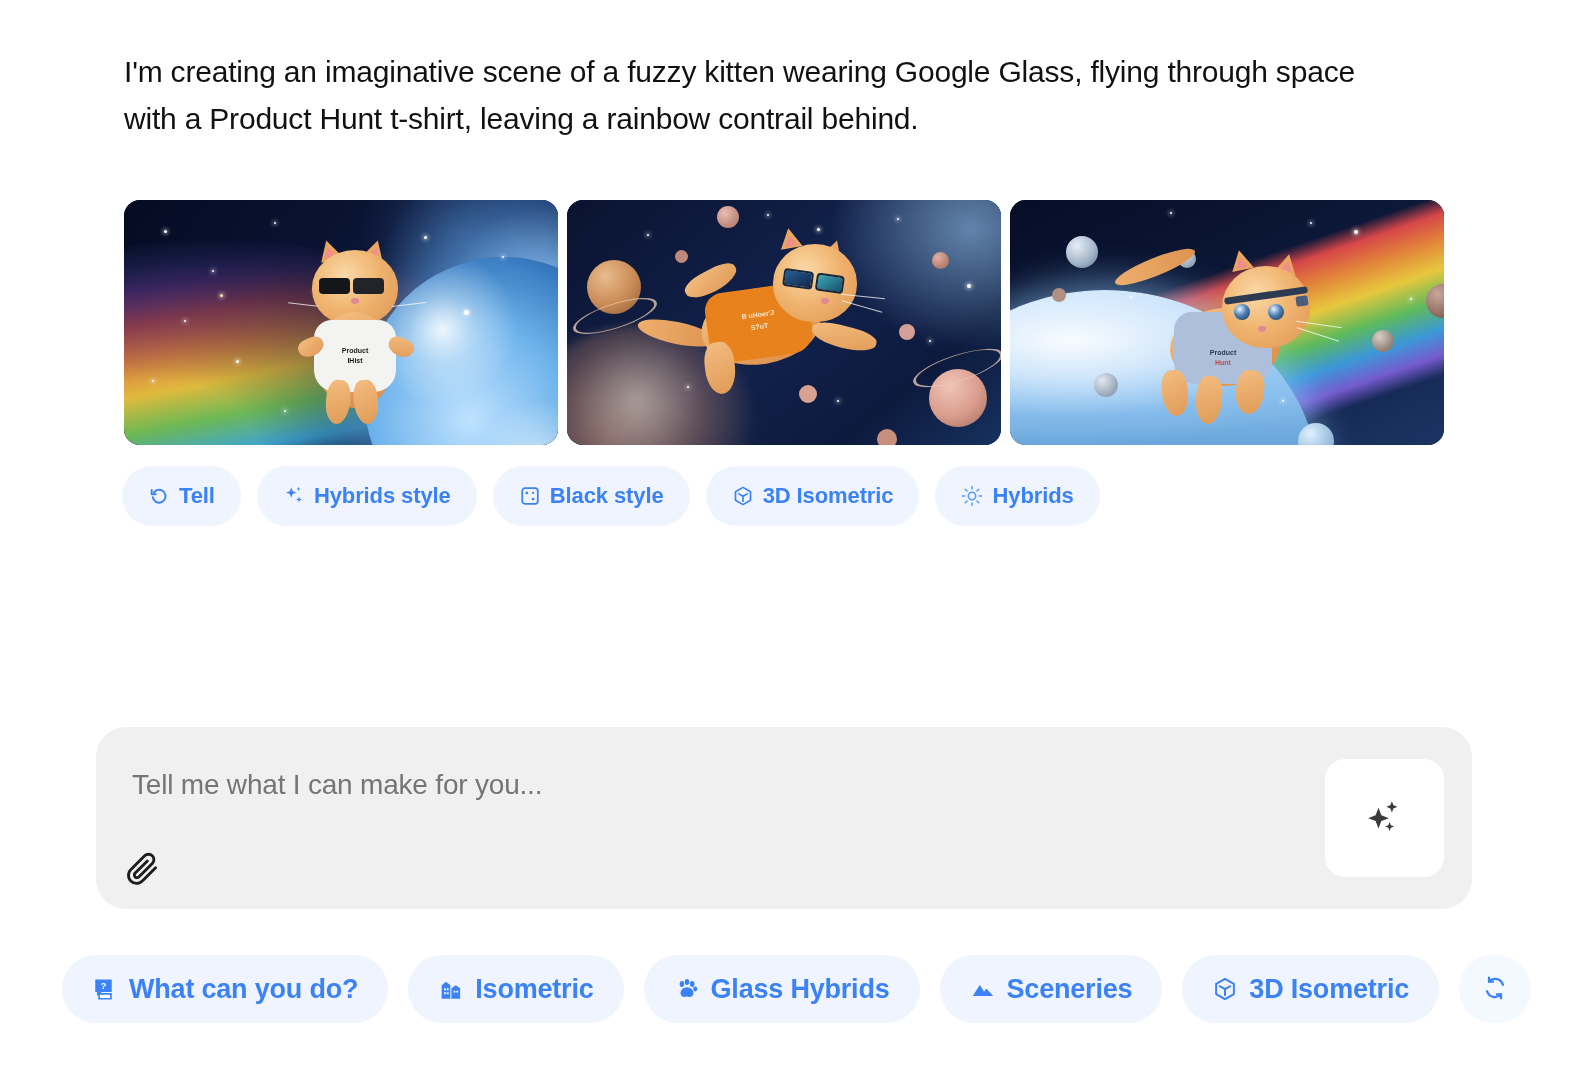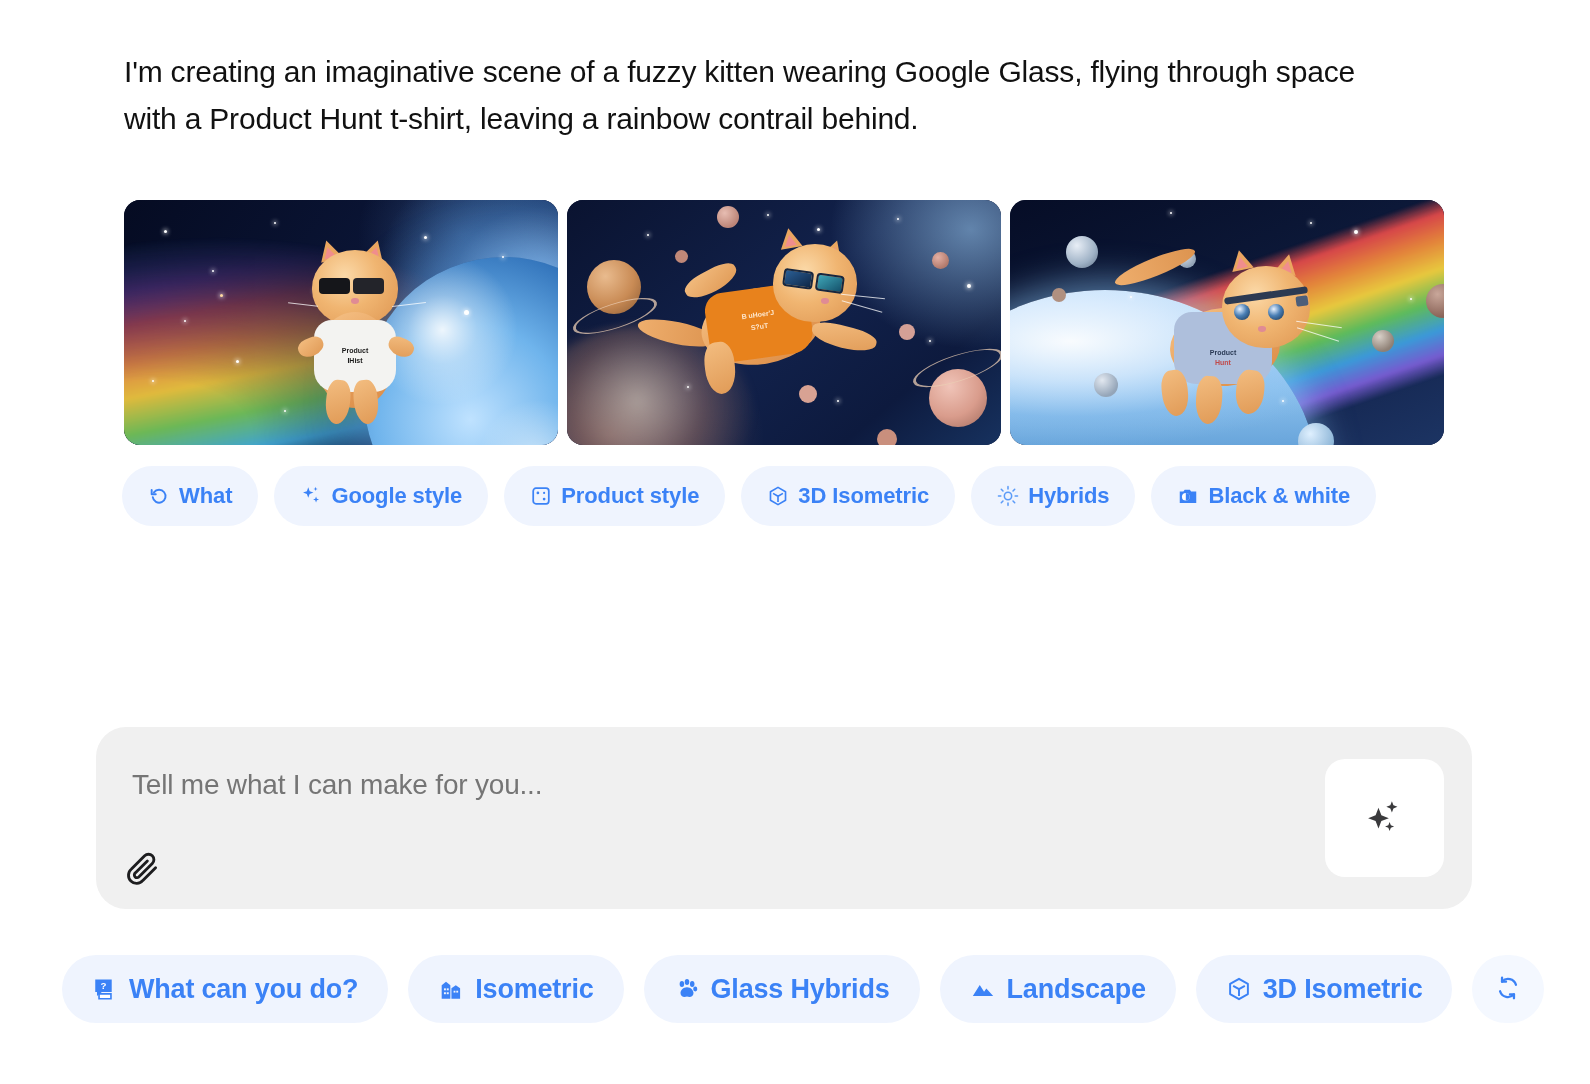--- a/index.html
+++ b/index.html
@@ -563,44 +563,44 @@
 
   <div class="action-row">
 
     <button class="chip">
       <span>
         <svg width="22" height="22" viewBox="0 0 24 24" fill="none" stroke="#3b82f6" stroke-width="2.1" stroke-linecap="round" stroke-linejoin="round">
           <path d="M4 5.5v4.5h4.5"></path>
           <path d="M5.2 13.2a7 7 0 1 0 1.3-5.1"></path>
         </svg>
       </span>
-      <span>What</span>
+      <span>Tell</span>
     </button>
 
     <button class="chip">
       <span>
         <svg width="22" height="22" viewBox="0 0 24 24" fill="#3b82f6">
           <path d="M9 2.5l1.5 4.2L14.7 8.2 10.5 9.7 9 13.9 7.5 9.7 3.3 8.2 7.5 6.7z"></path>
           <path d="M17.5 12.5l.9 2.4 2.4.9-2.4.9-.9 2.4-.9-2.4-2.4-.9 2.4-.9z"></path>
           <path d="M17 2l.6 1.7 1.7.6-1.7.6L17 6.6l-.6-1.7-1.7-.6 1.7-.6z"></path>
         </svg>
       </span>
-      <span>Google style</span>
+      <span>Hybrids style</span>
     </button>
 
     <button class="chip">
       <span>
         <svg width="22" height="22" viewBox="0 0 24 24" fill="none" stroke="#3b82f6" stroke-width="1.9">
           <rect x="3.5" y="3.5" width="17" height="17" rx="3"></rect>
           <circle cx="8.6" cy="8.6" r="1.5" fill="#3b82f6" stroke="none"></circle>
           <circle cx="15.4" cy="15.4" r="1.5" fill="#3b82f6" stroke="none"></circle>
           <circle cx="15.4" cy="8.6" r="1.2" fill="#3b82f6" stroke="none"></circle>
         </svg>
       </span>
-      <span>Product style</span>
+      <span>Black style</span>
     </button>
 
     <button class="chip">
       <span>
         <svg width="22" height="22" viewBox="0 0 24 24" fill="none" stroke="#3b82f6" stroke-width="1.8" stroke-linejoin="round">
           <path d="M12 2.6l8.2 4.7v9.4L12 21.4 3.8 16.7V7.3z"></path>
           <path d="M12 12.2l5.4-3.1M12 12.2l-5.4-3.1M12 12.2v6.3"></path>
         </svg>
       </span>
       <span>3D Isometric</span>
@@ -609,30 +609,20 @@
     <button class="chip">
       <span>
         <svg width="22" height="22" viewBox="0 0 24 24" fill="none" stroke="#5b9bf8" stroke-width="1.7" stroke-linecap="round">
           <circle cx="12" cy="12" r="4"></circle>
           <path d="M12 1.8v2.6M12 19.6v2.6M4.2 12H1.6M22.4 12h-2.6M6.5 6.5L4.7 4.7M19.3 19.3l-1.8-1.8M17.5 6.5l1.8-1.8M4.7 19.3l1.8-1.8"></path>
         </svg>
       </span>
       <span>Hybrids</span>
     </button>
 
-    <button class="chip">
-      <span>
-        <svg width="22" height="22" viewBox="0 0 24 24" fill="none">
-          <path d="M3 7.2h4l1.4-2h5.6l1.4 2h5.6v12.4H3z" fill="#3b82f6"></path>
-          <circle cx="9.6" cy="12.8" r="4.2" fill="#ffffff"></circle>
-          <path d="M9.6 8.6a4.2 4.2 0 0 1 0 8.4z" fill="#3b82f6"></path>
-        </svg>
-      </span>
-      <span>Black &amp; white</span>
-    </button>
 
   </div>
 
   <div class="composer">
     <input class="composer-placeholder" type="text" value="" placeholder="Tell me what I can make for you..." style="">
     <button class="attach-btn">
       <span>
         <svg width="36" height="36" viewBox="0 0 24 24" fill="none" stroke="#1d1d1f" stroke-width="1.9" stroke-linecap="round" stroke-linejoin="round">
           <path d="M20.4 11.1l-8.5 8.5a5.4 5.4 0 1 1-7.6-7.6l8.8-8.8a3.6 3.6 0 1 1 5.1 5.1l-8.7 8.7a1.8 1.8 0 1 1-2.5-2.5l7.9-7.9"></path>
         </svg>
@@ -690,21 +680,21 @@
       </span>
       <span>Glass Hybrids</span>
     </button>
 
     <button class="s-chip">
       <span>
         <svg width="26" height="26" viewBox="0 0 24 24" fill="#3b82f6">
           <path d="M2.6 18.4L9 8.2l4 6.3 2.1-3 6.3 6.9z"></path>
         </svg>
       </span>
-      <span>Landscape</span>
+      <span>Sceneries</span>
     </button>
 
     <button class="s-chip">
       <span>
         <svg width="26" height="26" viewBox="0 0 24 24" fill="none" stroke="#3b82f6" stroke-width="1.8" stroke-linejoin="round">
           <path d="M12 2.6l8.2 4.7v9.4L12 21.4 3.8 16.7V7.3z"></path>
           <path d="M12 12.2l5.4-3.1M12 12.2l-5.4-3.1M12 12.2v6.3"></path>
         </svg>
       </span>
       <span>3D Isometric</span>

